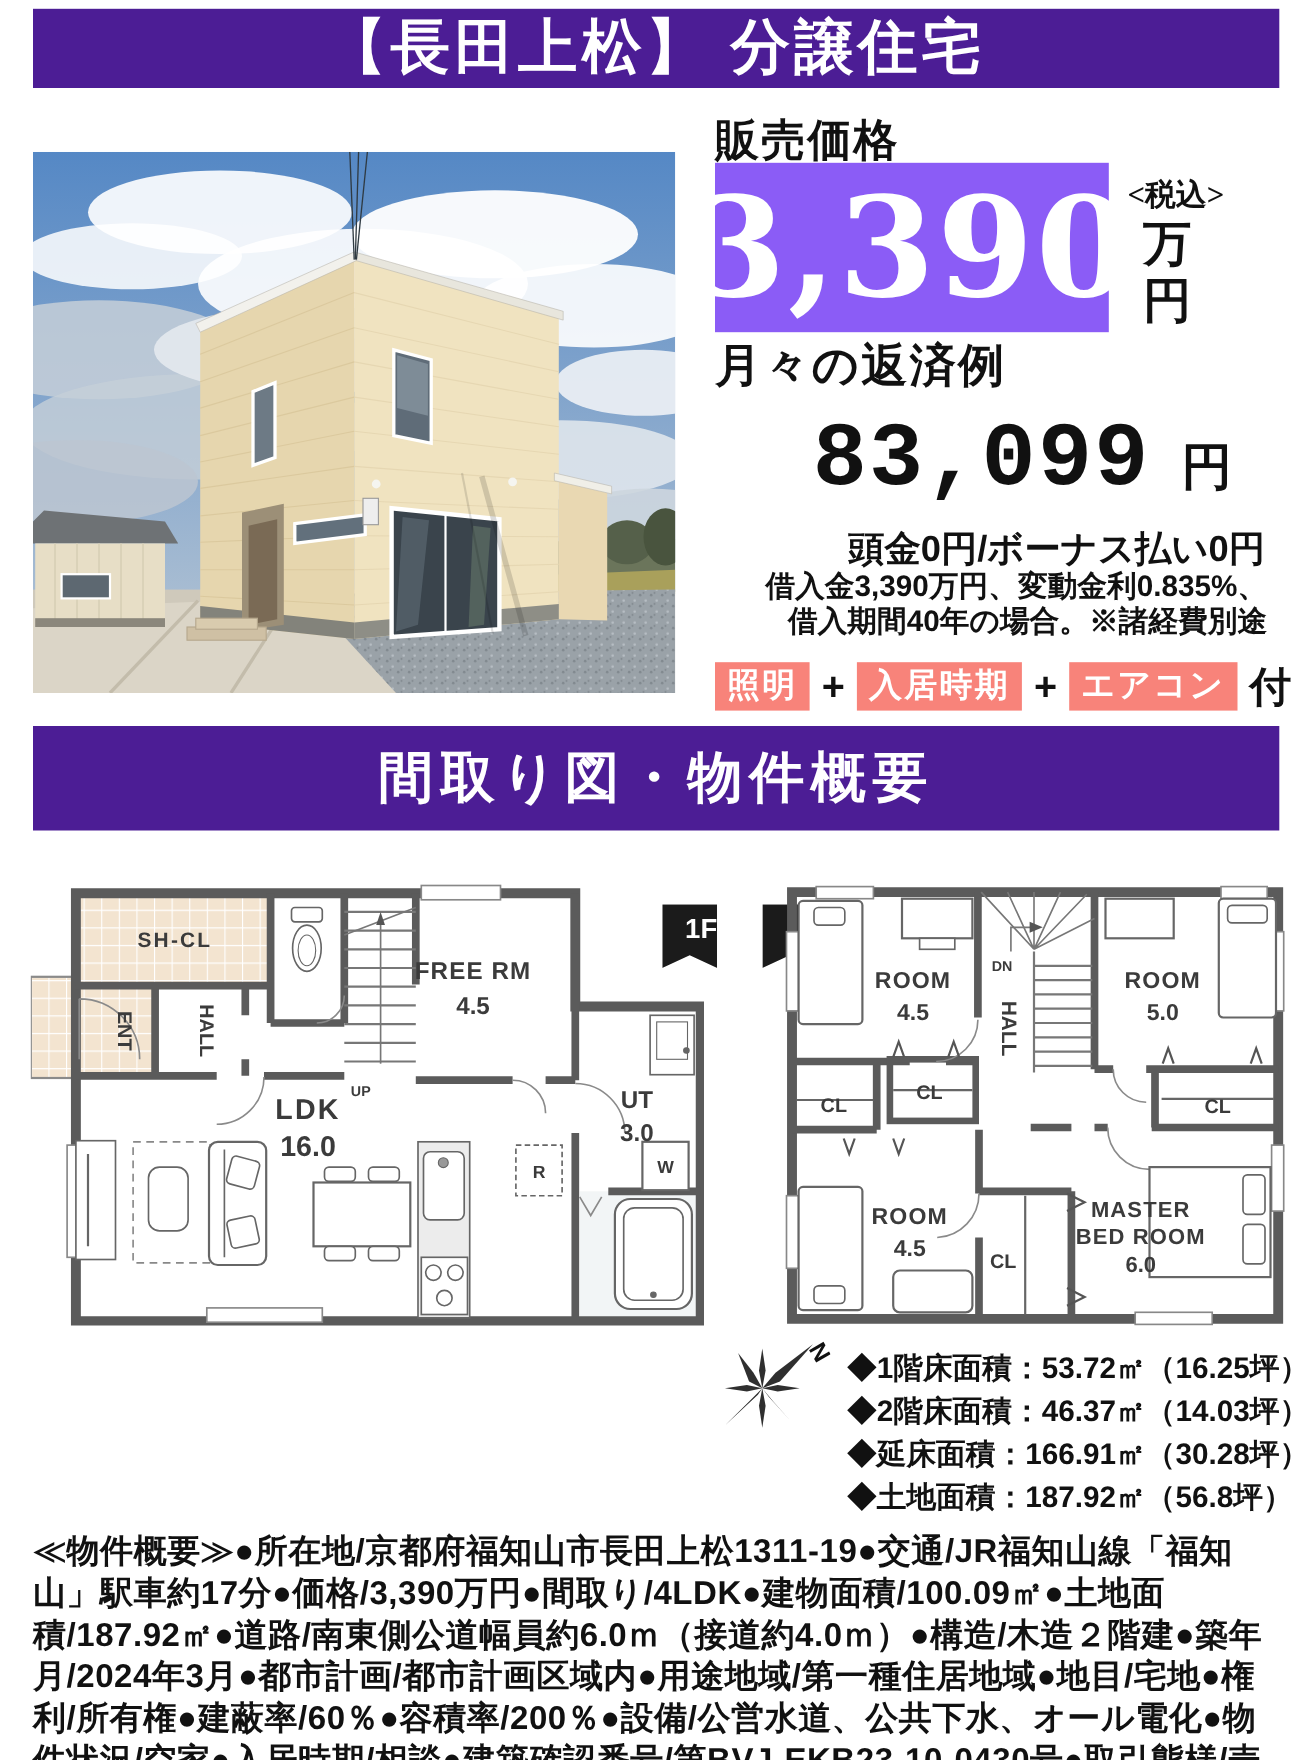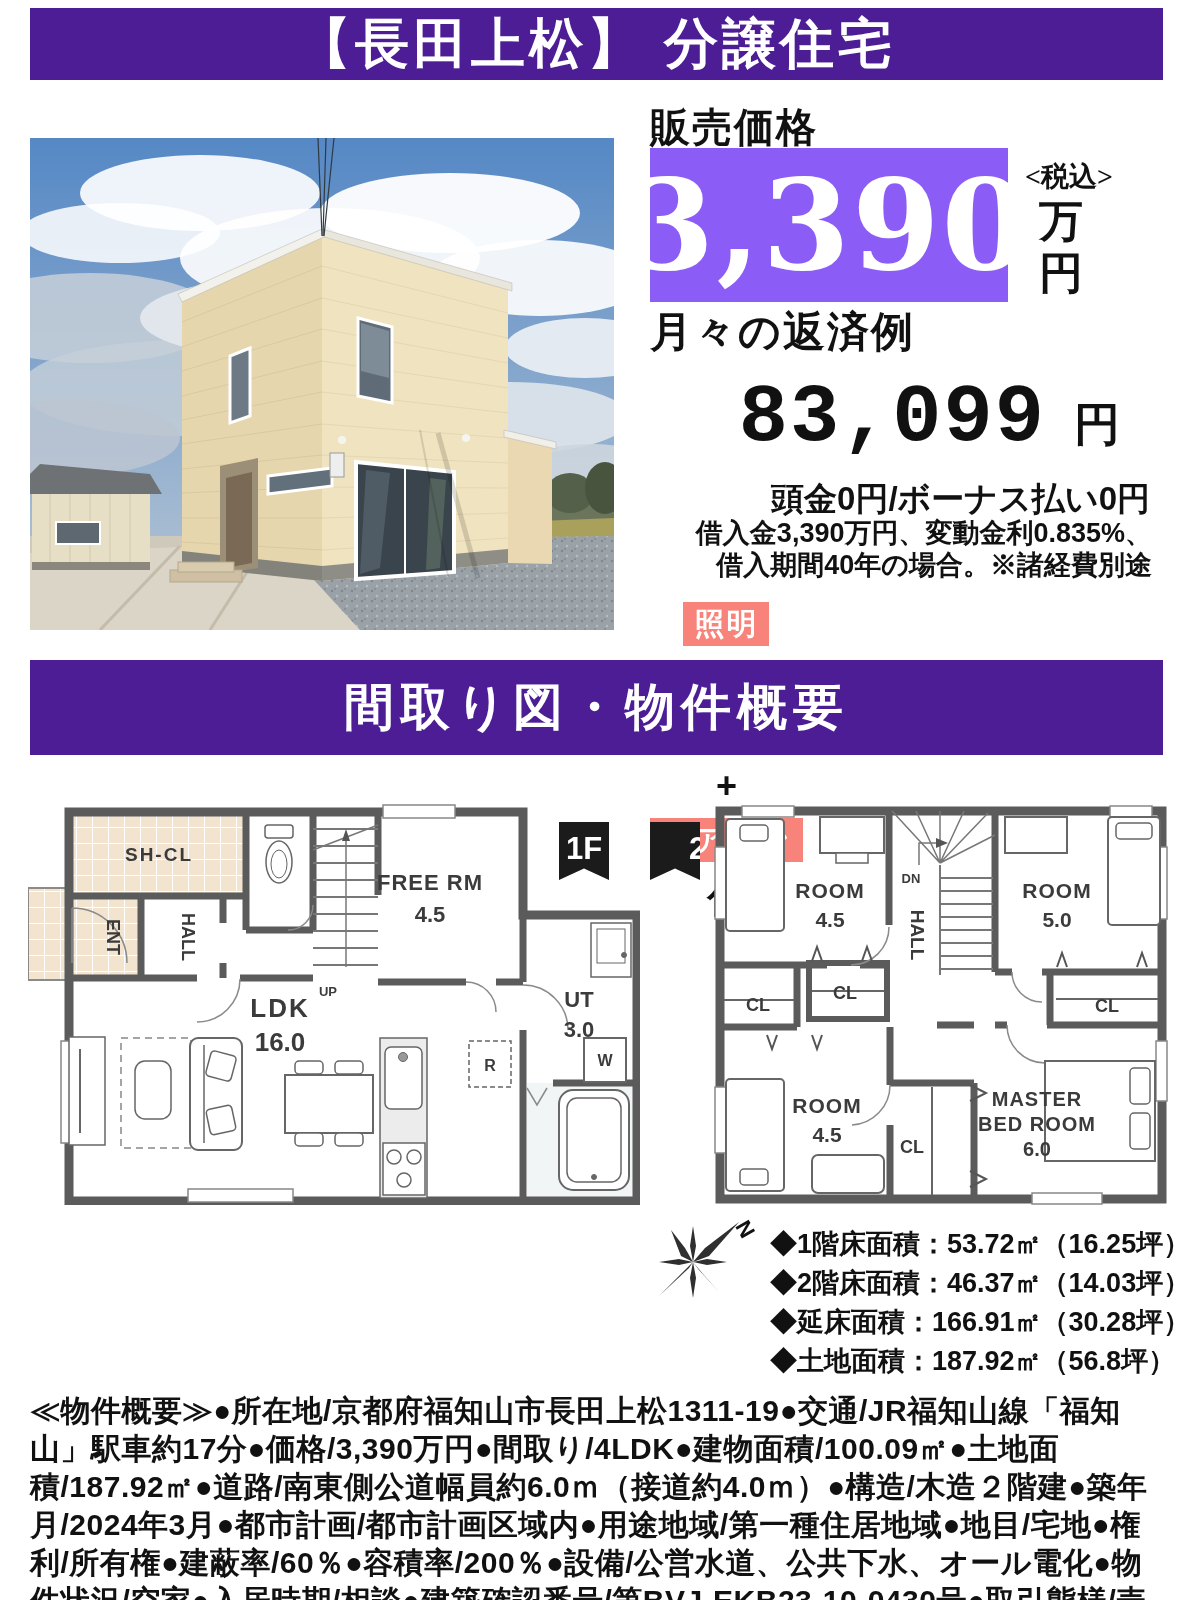--- a/index.html
+++ b/index.html
@@ -24,29 +24,29 @@
   #price-tax .unit { font-size:44px; font-weight:bold; color:#111; line-height:52px; margin-left:14px; }
 
   #pay-title { position:absolute; left:650px; top:304px; font-size:42px; font-weight:bold; color:#111; letter-spacing:2px; }
   #pay-amount-row { position:absolute; left:650px; top:372px; width:470px; text-align:right; color:#111; white-space:nowrap;font-family:Liberation Mono, monospace; }
   #pay-amount-row .amt { font-size:82px; font-weight:bold; letter-spacing:2px; }
   #pay-amount-row .yen { font-size:46px; font-weight:bold; margin-left:28px; }
   #pay-down  { position:absolute; left:650px; top:477px; width:500px; text-align:right; font-size:33px; font-weight:bold; color:#111; }
   #pay-note1 { position:absolute; left:650px; top:515px; width:502px; text-align:right; font-size:27px; font-weight:bold; color:#111; }
   #pay-note2 { position:absolute; left:650px; top:547px; width:502px; text-align:right; font-size:27px; font-weight:bold; color:#111; }
 
-  #equip-row { position:absolute; left:650px; top:602px; height:44px; display:flex; align-items:center; gap:11px;flex-direction:column; }
+  #equip-row { position:absolute; left:650px; top:602px; height:44px; display:flex; align-items:center; gap:11px; }
   .equip-badge { background:#f8837a; color:#fff; font-size:30px; font-weight:bold; height:44px;
                  line-height:44px; padding:0 11px; letter-spacing:2px; }
   .equip-plus { color:#111; font-size:36px; font-weight:bold; }
   #equip-suffix { color:#111; font-size:38px; font-weight:bold; }
 
-  .pennant { position:absolute; width:50px; height:58px; background:#1b1b1b; color:#fff; text-align:center;
-             font-size:31px; font-weight:bold; padding-top:9px;
-             clip-path:polygon(0 0,100% 0,100% 100%,50% 80%,0 100%); }
+  .pennant { position:absolute; width:50px; height:58px; background:#1b1b1b; color:#fff; text-align:right;
+             font-size:25px; font-weight:bold; padding-top:9px;
+             clip-path:polygon(0 0,100% 0,100% 100%,50% 80%,0 100%);margin-left:43px; }
   #pennant-1f { left:559px; top:822px; }
   #pennant-2f { left:650px; top:822px;padding-left:39px; }
 
   .plan-svg { position:absolute; }
   #plan1f { left:28px; top:795px; }
   #plan2f { left:712px; top:795px; }
   .plan-label { font-weight:bold; fill:#3b3b3b; }
 
   #compass { position:absolute; left:645px; top:1212px; }
 

